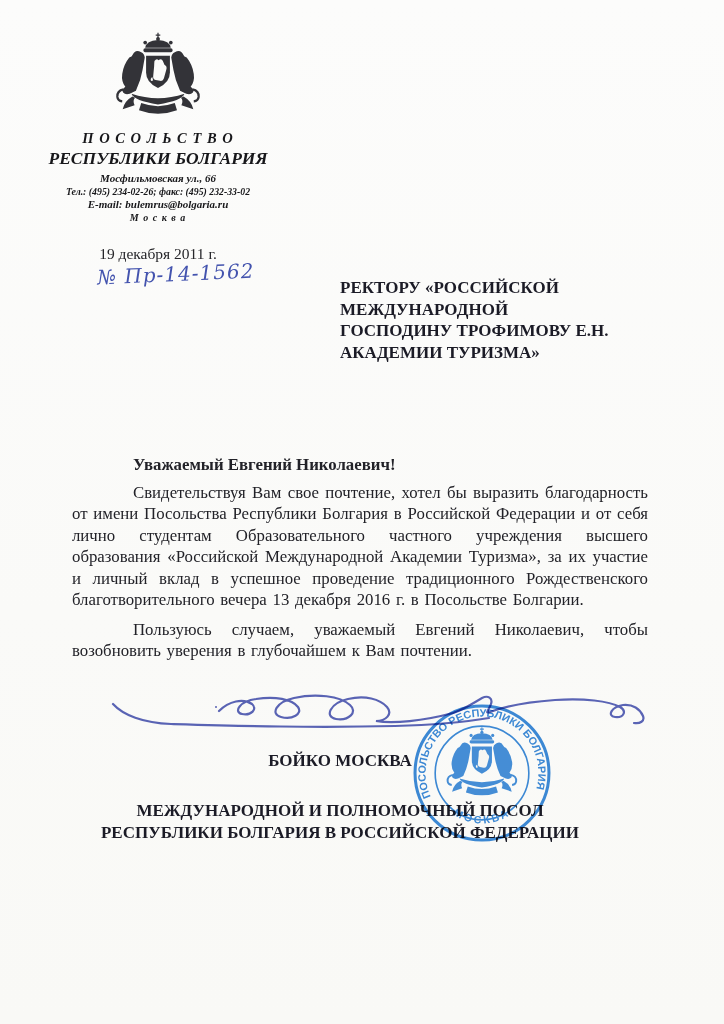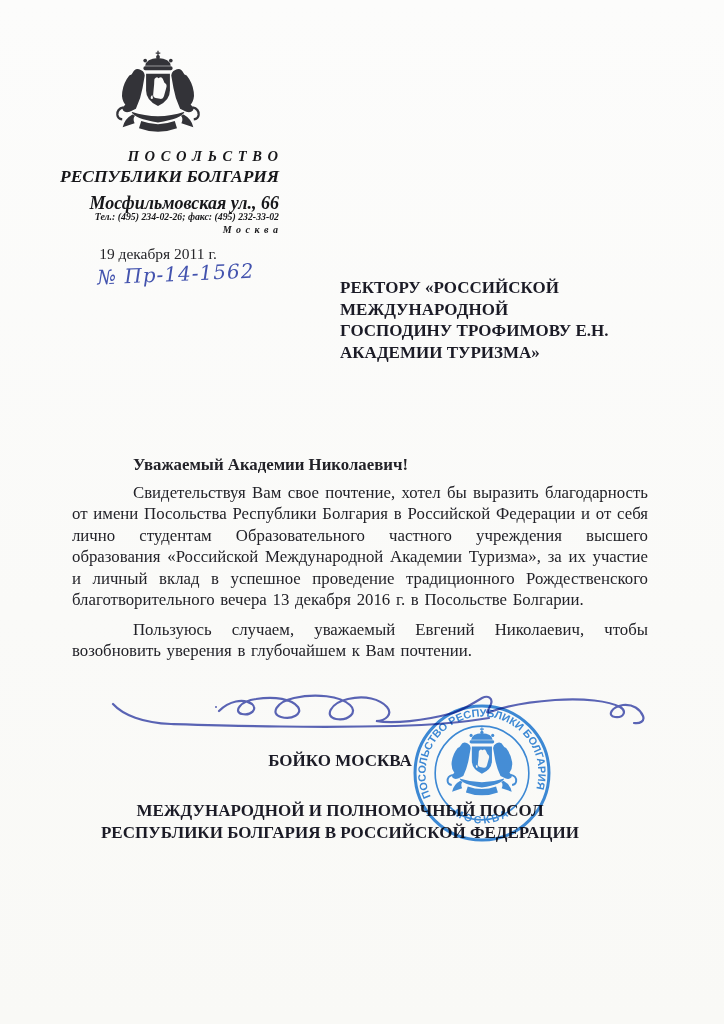--- a/index.html
+++ b/index.html
@@ -2,25 +2,25 @@
 <html lang="ru"><head>
 <meta charset="utf-8">
 <style>
   html,body{margin:0;padding:0;background:#fbfbfa;}
   .page{
     position:relative; width:724px; height:1024px; overflow:hidden;
     background:linear-gradient(180deg,#fcfcfb 0%,#fafaf8 60%,#f9f9f6 100%);
     font-family:"Liberation Serif", serif; color:#212126;
   }
   
-  .letterhead{position:absolute; left:37px; top:50px; width:242px; text-align:right; color:#17171a;}
+  .letterhead{position:absolute; left:37px; top:32px; width:242px; text-align:center; color:#17171a;}
   .coat-svg{width:106px; height:90px; display:block; margin:0 auto 7px; color:#333338;}
   .org1{font-style:italic; font-weight:bold; font-size:14.5px; line-height:19px; letter-spacing:1px; white-space:nowrap;}
   .org2{font-style:italic; font-weight:bold; font-size:17.5px; line-height:21px; white-space:nowrap;}
-  .addr{font-style:italic; font-weight:bold; font-size:18px; line-height:15px; margin-top:9px;}
+  .addr{font-style:italic; font-weight:bold; font-size:11px; line-height:15px; margin-top:2px;}
   .tel{font-style:italic; font-weight:bold; font-size:9.8px; line-height:12px;}
   .email{font-style:italic; font-weight:bold; font-size:11px; line-height:13px;}
   .city{font-style:italic; font-weight:bold; font-size:10px; line-height:14px; letter-spacing:1px;}
   .dateline{position:absolute; left:37px; top:245px; width:242px; text-align:center; font-size:15.5px; color:#26262a;}
   .refnum{
     position:absolute; left:97px; top:262px; font-family:"DejaVu Serif", serif;
     font-style:italic; font-size:20px; letter-spacing:1px; color:#4353ae; transform:rotate(-2.5deg);
   }
   
   .recipient{position:absolute; left:340px; top:277px; width:290px; font-weight:bold; font-size:17px; line-height:21.7px; color:#1b1b26;}
@@ -61,35 +61,36 @@
         <path d="M30 69 Q60 79 90 69 Q87 77 60 81 Q33 77 30 69 Z"></path>
         <path d="M31 72 q-9 5 -11 14.5 l13.5 -4.5 q-2.5 -5.5 .5 -8.5 z"></path>
         <path d="M89 72 q9 5 11 14.5 l-13.5 -4.5 q2.5 -5.5 -.5 -8.5 z"></path>
         <path d="M41 79.5 Q60 86.5 79 79.5 L81.5 87.5 Q60 95.5 38.5 87.5 Z"></path>
       </g>
     </svg>
     <div class="org1">П О С О Л Ь С Т В О</div>
     <div class="org2">РЕСПУБЛИКИ БОЛГАРИЯ</div>
     <div class="addr">Мосфильмовская ул., 66</div>
     <div class="tel">Тел.: (495) 234-02-26; факс: (495) 232-33-02</div>
+    <div class="email">E-mail: bulemrus@bolgaria.ru</div>
     <div class="city">М о с к в а</div>
   </header>
 
   <div class="dateline">19 декабря 2011 г.</div>
   <div class="refnum">№ Пр-14-1562</div>
 
   <div class="recipient">
     <div>РЕКТОРУ «РОССИЙСКОЙ</div>
     <div>МЕЖДУНАРОДНОЙ</div>
     <div>ГОСПОДИНУ ТРОФИМОВУ Е.Н.</div>
     <div>АКАДЕМИИ ТУРИЗМА»</div>
   </div>
 
   <div class="bodytext">
-    <p class="salutation">Уважаемый Академии Николаевич!</p>
+    <p class="salutation">Уважаемый Евгений Николаевич!</p>
     <p class="para">Свидетельствуя Вам свое почтение, хотел бы выразить благодарность от имени Посольства Республики Болгария в Российской Федерации и от себя лично студентам Образовательного частного учреждения высшего образования «Российской Международной Академии Туризма», за их участие и личный вклад в успешное проведение традиционного Рождественского благотворительного вечера 13 декабря 2016 г. в Посольстве Болгарии.</p>
     <p class="para">Пользуюсь случаем, уважаемый Евгений Николаевич, чтобы возобновить уверения в глубочайшем к Вам почтении.</p>
   </div>
 
   <div class="signoff">
     <div class="name">БОЙКО МОСКВА</div>
     <div class="title">МЕЖДУНАРОДНОЙ И ПОЛНОМОЧНЫЙ ПОСОЛ</div>
     <div class="title">РЕСПУБЛИКИ БОЛГАРИЯ В РОССИЙСКОЙ ФЕДЕРАЦИИ</div>
   </div>
 

